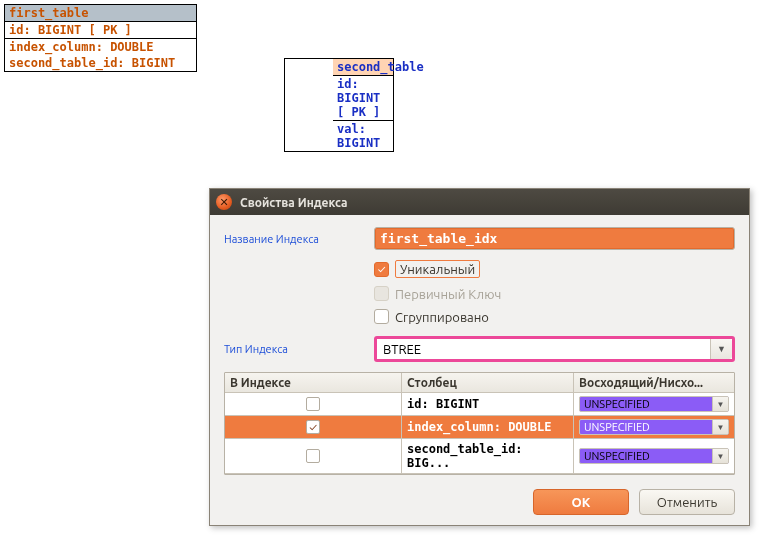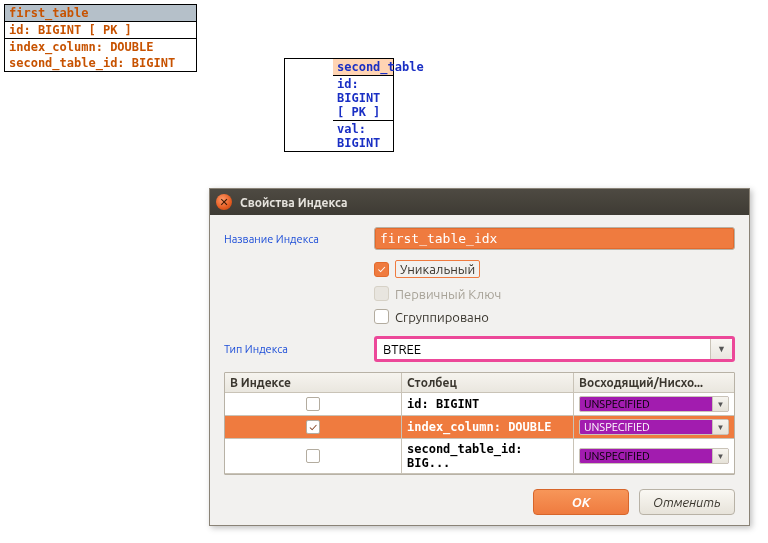--- a/index.html
+++ b/index.html
@@ -70,21 +70,21 @@
   .form-row { display: flex; align-items: center; margin-bottom: 10px; }
   .form-label { width: 150px; color: #1d4ed8; font-size: 11px; }
   .form-field { flex: 1; }
 
   .text-input {
     width: 100%;
     border: 1px solid #b8b2a6;
     background: #fff;
     padding: 3px 5px;
     font-family: monospace;
-    font-weight: normal;
+    font-weight: bold;
     font-size: 13px;
     color: #333;
     border-radius: 3px;
   }
   .text-input.sel { background: #ef7b3f; color: #fff; box-shadow: 0 0 0 1px #e36a2c inset; }
   .text-input.sel::selection { background: #ef7b3f; }
 
   .cb-row { display: flex; align-items: center; gap: 6px; margin-bottom: 8px; margin-left: 150px; }
   .checkbox {
     width: 15px; height: 15px;
@@ -140,21 +140,21 @@
   }
   .ct-c1 { width: 177px; justify-content: center; }
   .ct-c2 { width: 172px; font-family: monospace; font-weight: bold; }
   .ct-c3 { flex: 1; border-right: none; }
   .ct-head .ct-c2 { font-family: inherit; font-weight: bold; }
   .ct-body .ct-cell { background: #fff; }
   .ct-body .ct-row.selrow .ct-cell { background: #ef7b3f; color: #fff; }
   .asc-select {
     display: flex; width: 100%;
     border: 1px solid #c9c3b7;
-    background: #a21caf;
+    background: #8b5cf6;
     border-radius: 2px;
   }
   .asc-main { flex:1; padding: 1px 4px; font-size: 11px; }
   .asc-arrow {
     width:16px; border-left:1px solid #c9c3b7;
     background: linear-gradient(#f6f4ef,#e6e2d9);
     display:flex; align-items:center; justify-content:center;
     font-size:8px; color:#555;
   }
   .mini-cb {
@@ -177,21 +177,20 @@
   .btn {
     min-width: 96px;
     text-align: center;
     padding: 5px 10px;
     border: 1px solid #b8b2a6;
     border-radius: 4px;
     background: linear-gradient(#faf8f3, #e7e3da);
     font-size: 13px;
     color: #3a362e;
     cursor: pointer;
-    font-style: italic;
   }
   .btn.primary {
     background: linear-gradient(#f79659, #ef7b3f);
     border-color: #d7662b;
     color: #fff;
     font-weight: bold;
   }
 </style>
 </head>
 <body>

